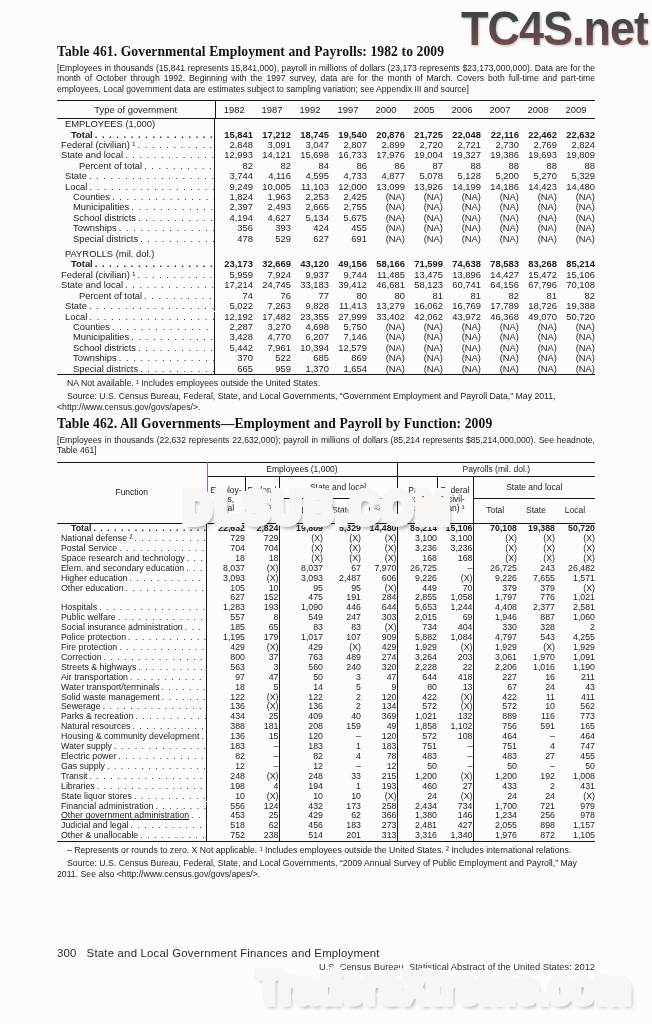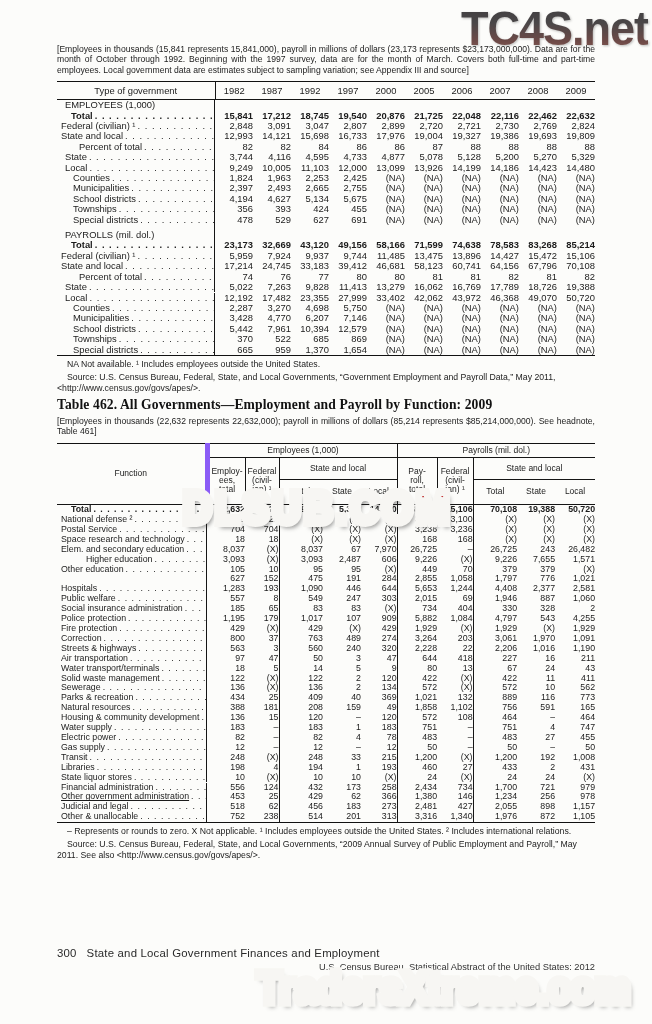--- a/index.html
+++ b/index.html
@@ -29,21 +29,21 @@
   .t461 tbody td{height:10.4px;line-height:10.4px;}
   .t461 thead th{font-weight:400;font-size:9.4px;height:17px;border-bottom:1px solid #151515;
                  text-align:center;vertical-align:middle;}
   .t461 thead th.typehead{border-right:1px solid #151515;}
 
   
   .t462{font-size:8.8px;}
   .t462 tbody td{height:9.9px;line-height:9.9px;}
   .t462 tbody tr:first-child td{border-top:1px solid #151515;}
   .t462 thead th{font-weight:400;font-size:8.5px;text-align:center;vertical-align:middle;line-height:9px;}
-  .fnh{border-right:5px solid #8b5cf6;font-size:8.8px;}
+  .fnh{border-right:1px solid #8b5cf6;font-size:8.8px;}
   .gh{border-bottom:1px solid #151515;height:13px;}
   .br{border-right:1px solid #151515;}
   .sub3{vertical-align:top;white-space:pre-line;padding-top:2px;height:46px;}
   .slh{border-bottom:1px solid #151515;height:13px;}
   .colh{vertical-align:bottom;text-align:right;padding:0 3px 2px 0;height:14px;}
 
   .note{font-size:8.7px;line-height:10.3px;margin:3px 0 0 0;text-indent:10px;color:#222;}
 
   .footer{position:absolute;left:57px;width:538px;top:947px;color:#2a2a2a;}
   .f1{font-size:11.4px;letter-spacing:.2px;}
@@ -67,20 +67,21 @@
 </style>
 </head>
 <body>
 
 <div class="page">
 
   <div class="wm wm-tc4s">TC4S.net</div>
 
   <div class="content">
 
+    <h2 class="tbl-title">Table 461. Governmental Employment and Payrolls: 1982 to 2009</h2>
     <p class="headnote">[Employees in thousands (15,841 represents 15,841,000), payroll in millions of dollars (23,173 represents $23,173,000,000). Data are for the month of October through 1992. Beginning with the 1997 survey, data are for the month of March.  Covers both full-time and part-time employees. Local government data are estimates subject to sampling variation; see Appendix III and source]</p>
 
     <table class="tbl t461">
       <colgroup>
         <col style="width:158px">
         <col style="width:38px">
           <col style="width:38px">
           <col style="width:38px">
           <col style="width:38px">
           <col style="width:38px">
@@ -618,21 +619,21 @@
             <td class="num">67</td>
             <td class="num sep">7,970</td>
             <td class="num">26,725</td>
             <td class="num sep">–</td>
             <td class="num">26,725</td>
             <td class="num">243</td>
             <td class="num">26,482</td>
           </tr>
           <tr>
             <td class="lblcell">
-              <span class="lbl" style="padding-left: 4px; margin-left: 25px;">Higher education</span>
+              <span class="lbl" style="padding-left: 4px;">Higher education</span>
               <span class="dots"></span>
             </td>
             <td class="num">3,093</td>
             <td class="num sep">(X)</td>
             <td class="num">3,093</td>
             <td class="num">2,487</td>
             <td class="num sep">606</td>
             <td class="num">9,226</td>
             <td class="num sep">(X)</td>
             <td class="num">9,226</td>

